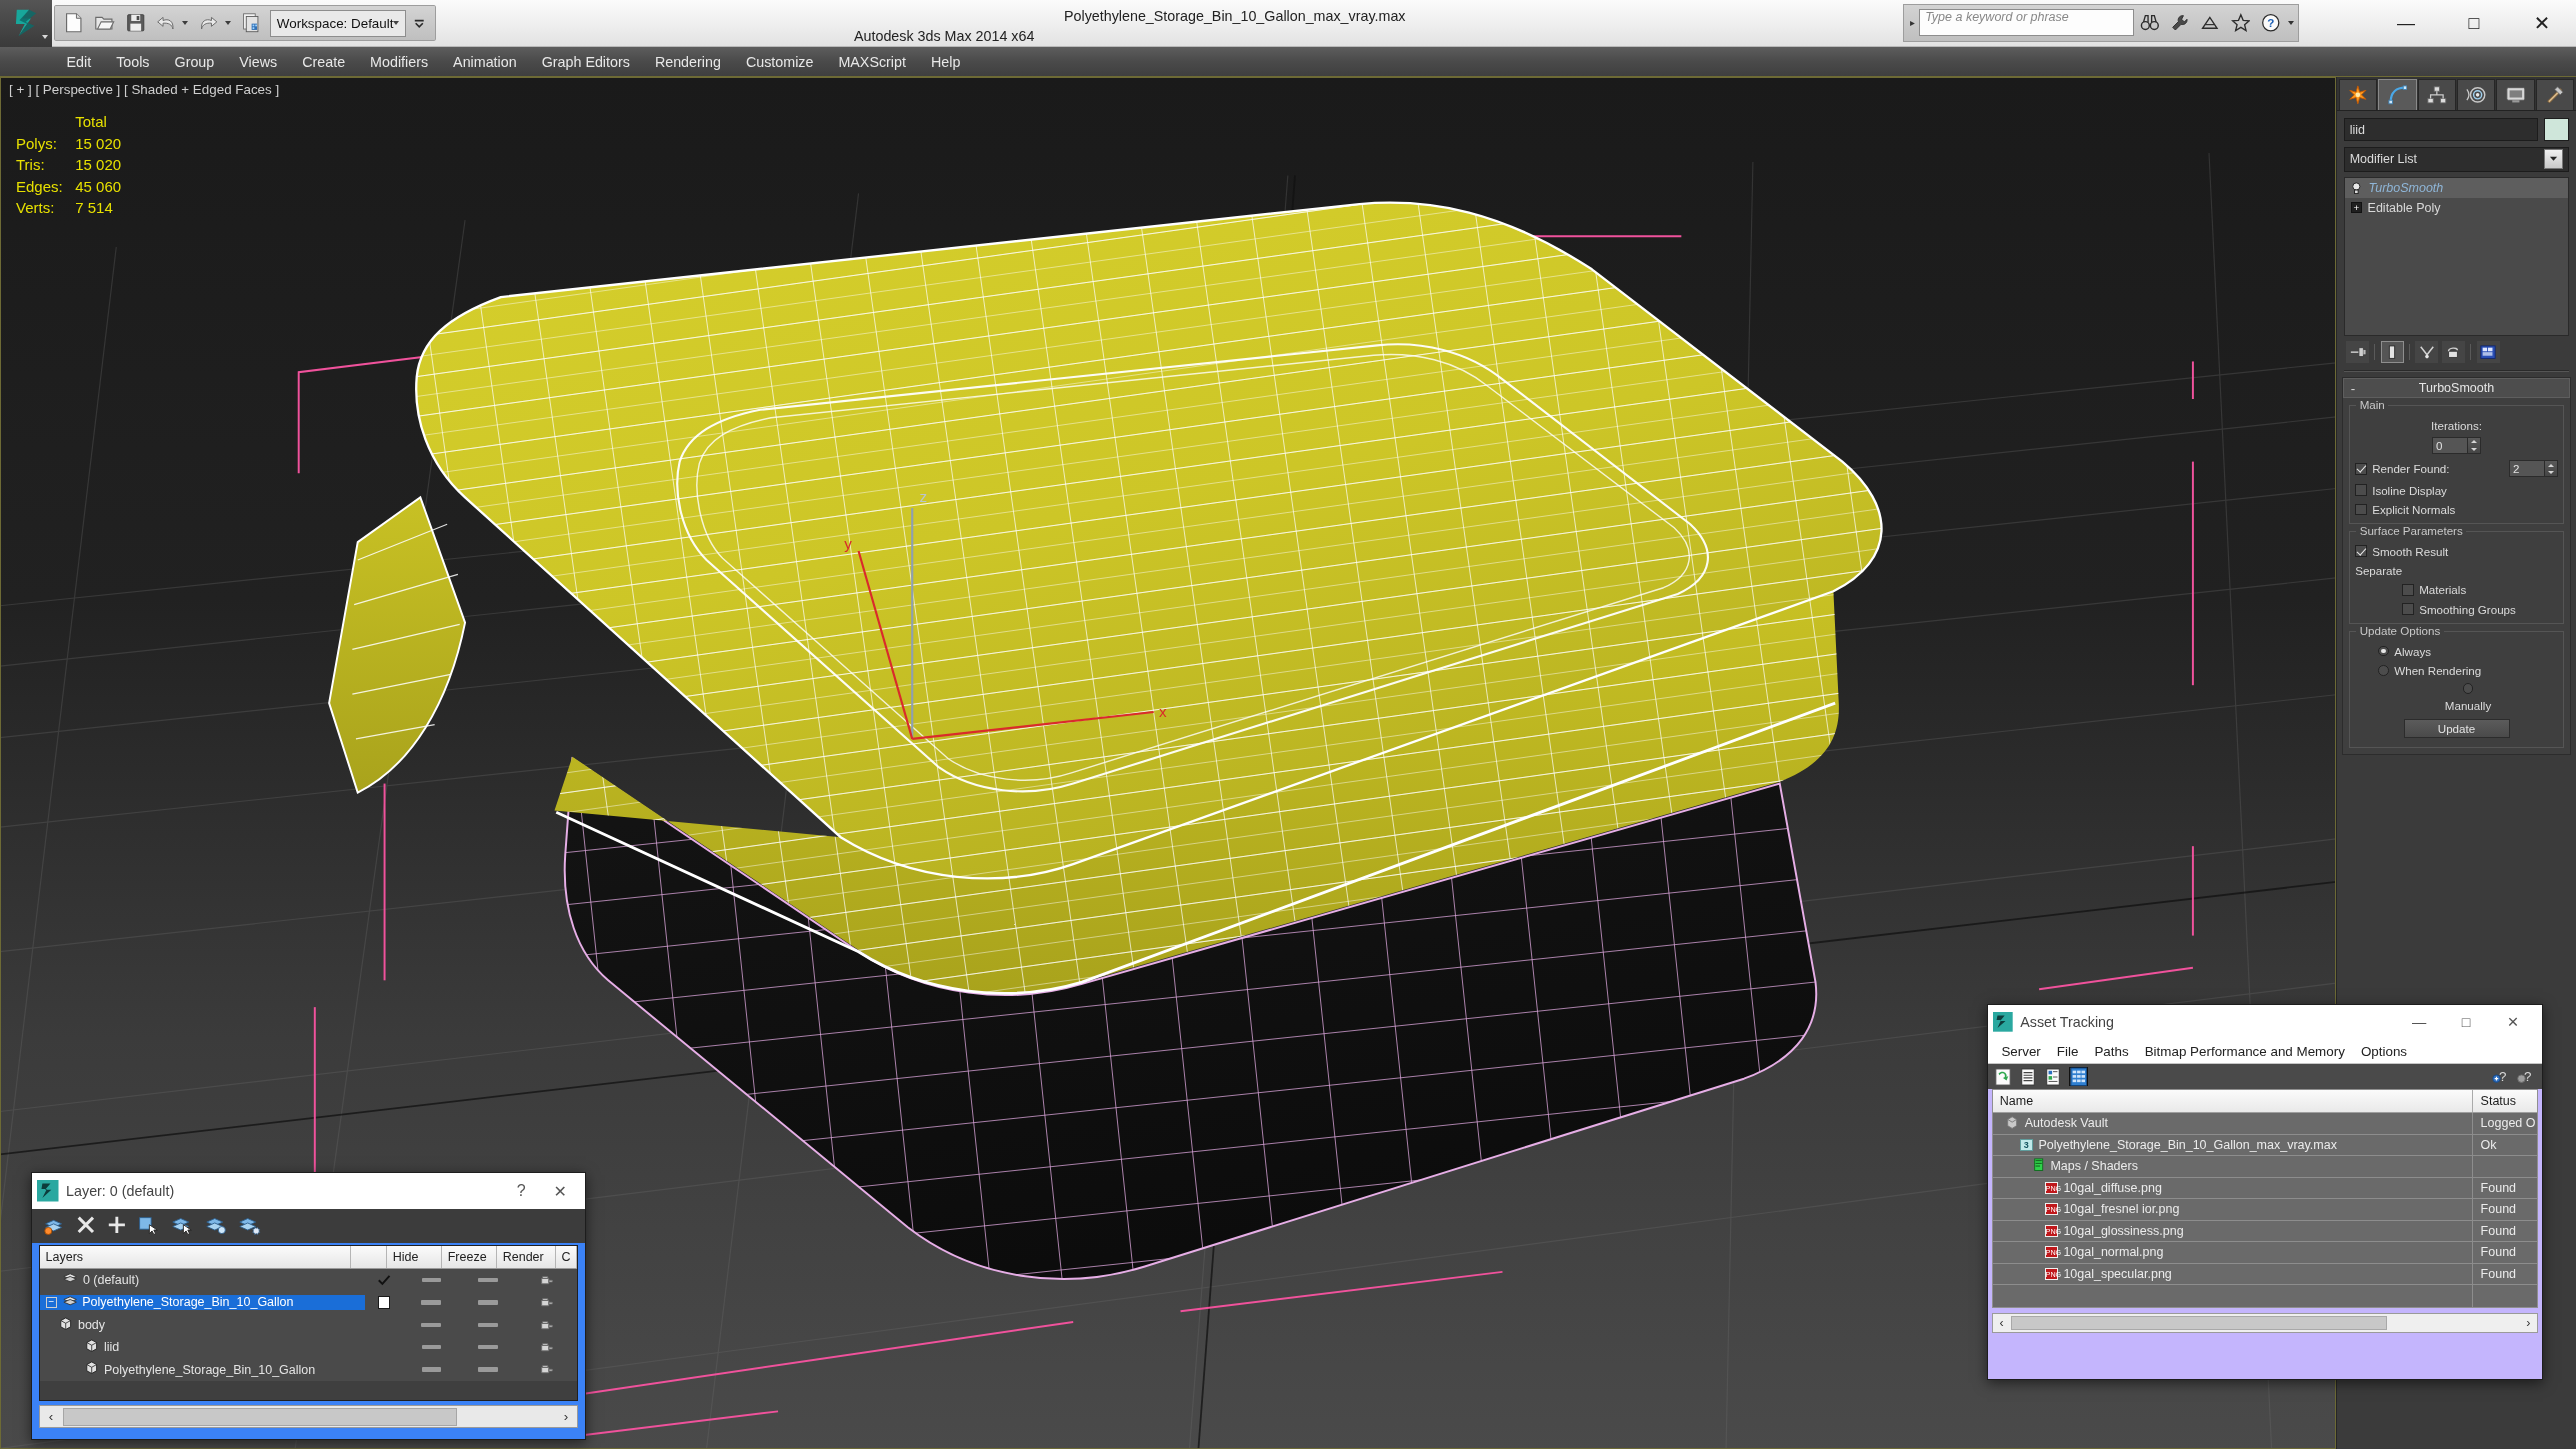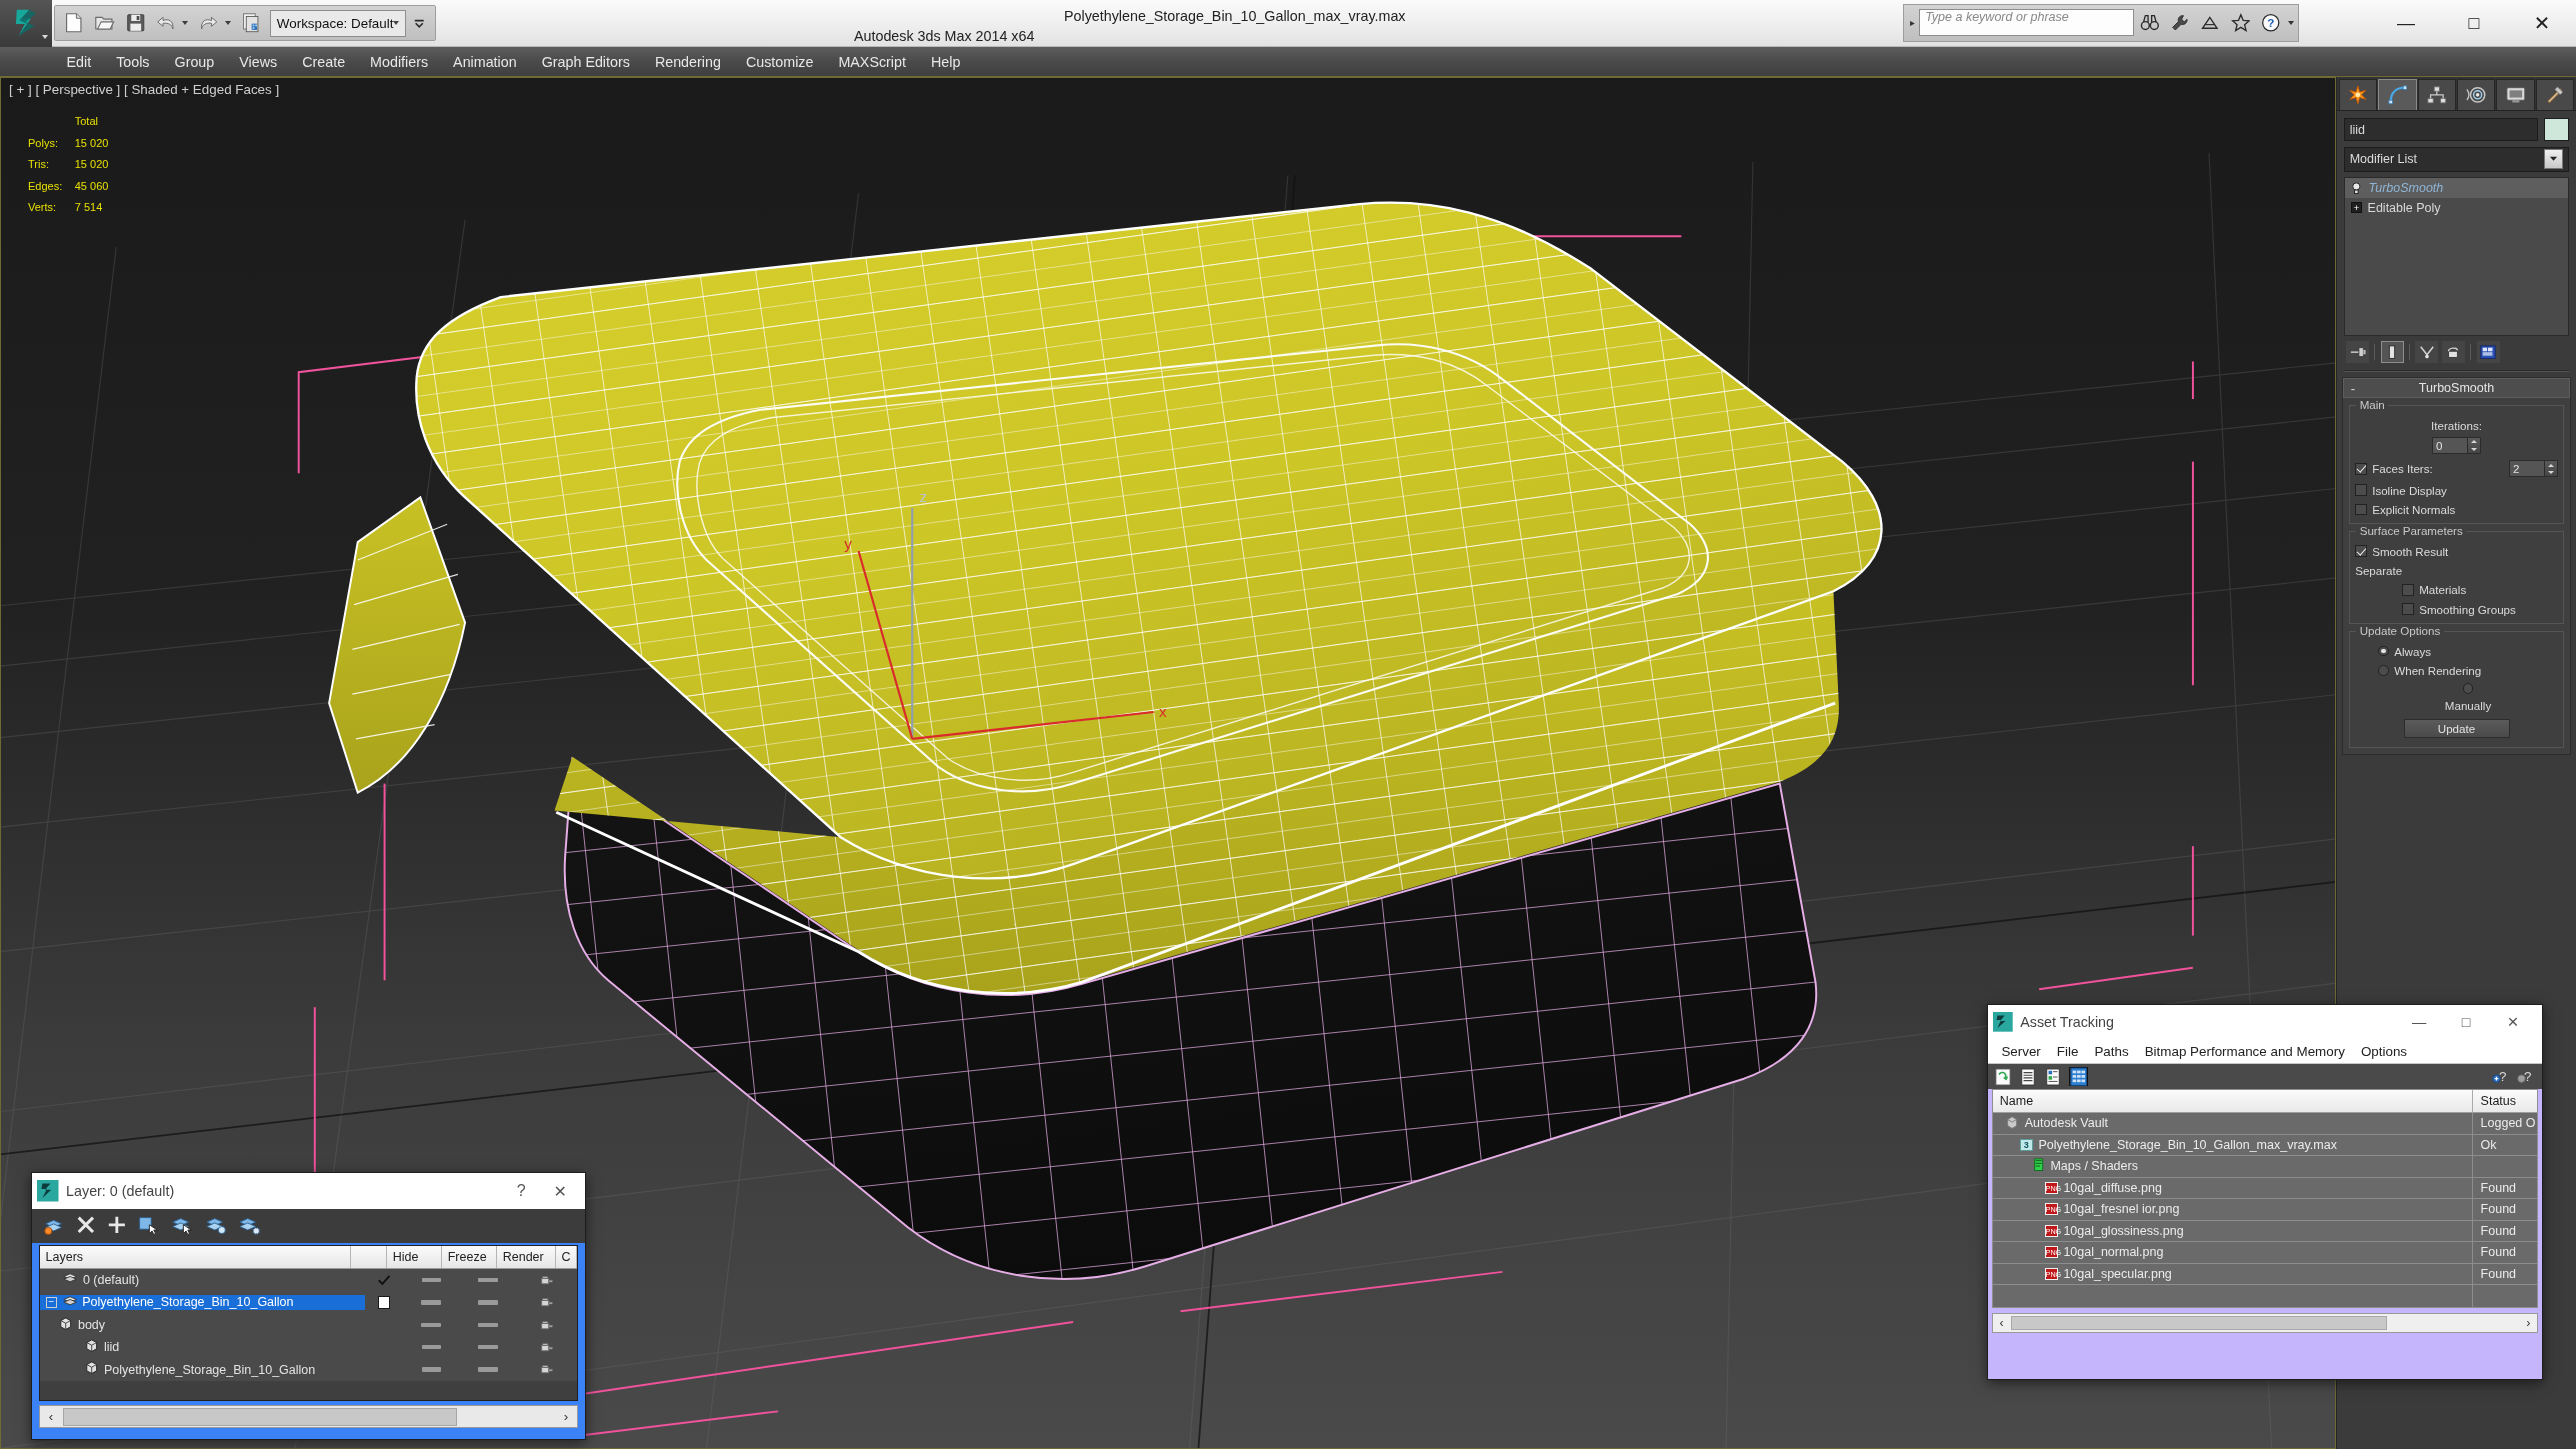--- a/index.html
+++ b/index.html
@@ -82,21 +82,21 @@
   }
 
   
   #viewport{
     position:absolute;left:0;top:77px;width:2336px;height:1372px;
     background:#2a2a2a;overflow:hidden;
   }
   #vpgradient{position:absolute;inset:0;
     background:linear-gradient(#1a1a1a 0%,#212121 38%,#3b3b3b 70%,#4a4a4a 100%);}
   #vplabel{position:absolute;left:9px;top:5.4px;font-size:13.4px;color:#cfcfcf;z-index:6;}
-  #vpstats{position:absolute;left:28px;top:34px;z-index:6;font-size:11px;color:#e7e000;line-height:21.5px;}
+  #vpstats{position:absolute;left:16px;top:34px;z-index:6;font-size:15px;color:#e7e000;line-height:21.5px;}
   #vpstats table{border-collapse:collapse;}
   #vpstats td{padding:0 5.4px 0 0;color:#e7e000;white-space:nowrap;}
   #vpstats td.lbl{text-align:left;padding-right:12.5px;}
   #vpstats td.val{text-align:left;}
   #vpborder{position:absolute;inset:0;border:1.8px solid #6d6a35;pointer-events:none;z-index:20;}
 
   
   #cmdpanel{
     position:absolute;right:0;top:77px;width:240px;height:1372px;
     background:#3b3b3b;border-left:0.9px solid #262626;
@@ -606,21 +606,21 @@
         <span class="spin">
           <span class="spinfield">0</span>
           <span class="spinarrows">
               <i class="up"></i>
               <i class="dn"></i>
             </span>
         </span>
       </div>
       <div class="frow">
         <span class="cb on"></span>
-        <span>Faces Iters:</span>
+        <span>Render Found:</span>
         <span class="spin" style="margin-left:auto;">
           <span class="spinfield">2</span>
           <span class="spinarrows">
               <i class="up"></i>
               <i class="dn"></i>
             </span>
         </span>
       </div>
       <div class="frow">
         <span class="cb"></span>

